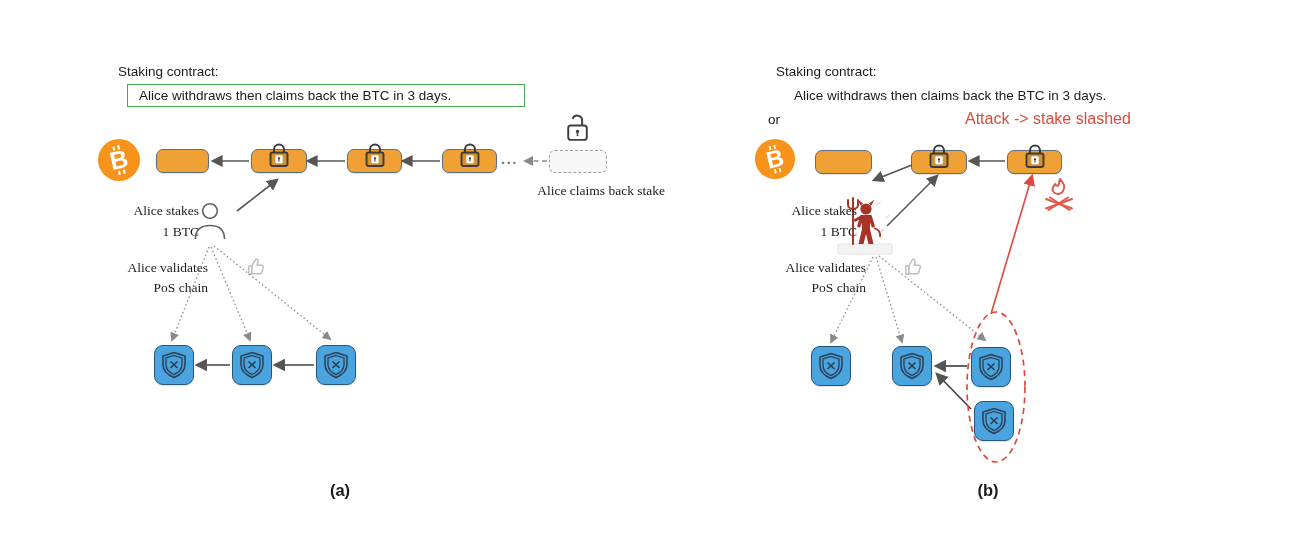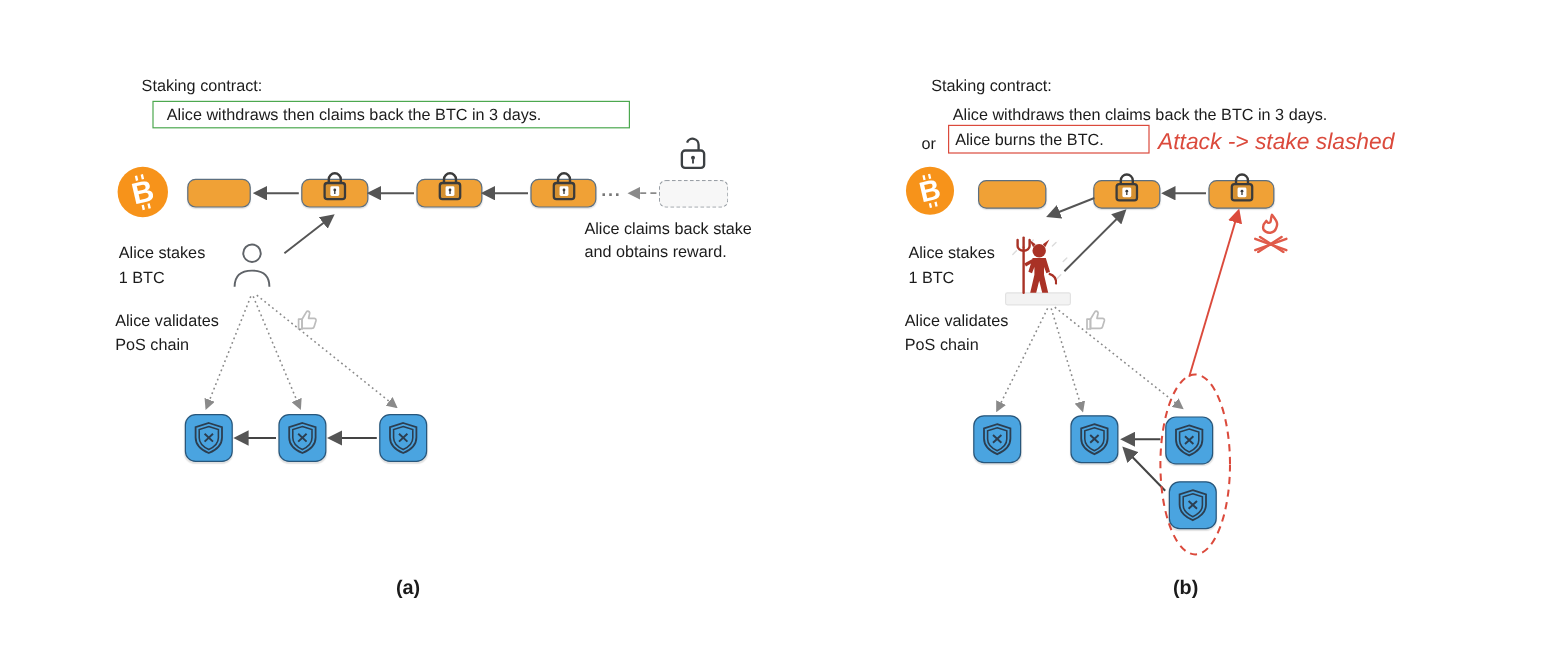--- a/index.html
+++ b/index.html
@@ -2,21 +2,21 @@
 <html><head>
 <meta charset="utf-8">
 <style>
   html,body{margin:0;padding:0;background:#ffffff;}
   .canvas{
     position:relative;width:1292px;height:540px;background:#ffffff;overflow:hidden;
     font-family:"Liberation Sans",sans-serif;color:#1b1b1b;
   }
   .abs{position:absolute;}
   .txt{font-size:13.5px;line-height:21px;white-space:nowrap;}
-  .center{text-align:left;}
+  .center{text-align:right;font-family:Liberation Serif, serif;}
   .clause-box{box-sizing:border-box;display:flex;align-items:center;}
   .green-box{border:1.7px solid #4CA84F;}
   .red-box{border:1.7px solid #DB4A3C;}
   .red-label{color:#DB4A3C;}
   .chain-block{
     position:absolute;height:24px;background:#F0A136;border:1.6px solid #5C6F80;
     border-radius:7px;box-sizing:border-box;box-shadow:0 1px 1px rgba(0,0,0,0.12);
   }
   .pending-block{
     position:absolute;height:23px;background:#f7f7f7;border:1.6px dashed #9aa0a6;
@@ -135,21 +135,20 @@
 
   <span class="abs ellipsis" style="left:501px;top:150px;">...</span>
 
   <div class="pending-block" style="left:549px;top:150px;width:58px;"></div>
   <svg class="abs" style="left:564px;top:111px;" width="27" height="33" viewBox="0 0 26 32">
       <use href="#sym-openlock"></use>
     </svg>
 
   <div class="abs txt center" style="left:487px;top:181px;width:178px;line-height:19px;">
     <div>Alice claims back stake</div>
-    <div>and obtains reward.</div>
   </div>
 
   <div class="abs txt center" style="left:99px;top:200px;width:100px;">
     <div>Alice stakes</div>
     <div>1 BTC</div>
   </div>
 
   <svg class="abs" style="left:192px;top:201px;" width="36" height="40" viewBox="0 0 36 40">
       <use href="#sym-person"></use>
     </svg>
@@ -178,25 +177,22 @@
         <use href="#sym-shield"></use>
       </svg>
   </div>
 
   <div class="abs caption" style="left:300px;top:481px;width:80px;">(a)</div>
 
   <div class="abs txt" style="left:776px;top:61px;">Staking contract:</div>
   <div class="abs txt" style="left:794px;top:85px;">Alice withdraws then claims back the BTC in 3 days.</div>
   <div class="abs txt" style="left:768px;top:109px;">or</div>
 
-  <div class="abs clause-box red-box" style="left:790px;top:104px;width:168px;height:24px;">
-    <span class="txt" style="padding-left:5px;">Alice burns the BTC.</span>
-  </div>
-
-  <div class="abs txt red-label" style="left:965px;top:108px;font-size:19px;font-style:italic;">Attack -&gt; stake slashed</div>
+
+  <div class="abs txt red-label" style="left:965px;top:108px;font-size:16px;">Attack -&gt; stake slashed</div>
 
   <svg class="abs" style="left:754px;top:138px;" width="42" height="42" viewBox="0 0 44 44">
       <use href="#sym-btc"></use>
     </svg>
 
   <div class="chain-block" style="left:815px;top:150px;width:57px;"></div>
   <div class="chain-block" style="left:911px;top:150px;width:56px;">
     <svg class="lock-on-block" width="24" height="27" viewBox="0 0 24 27">
         <use href="#sym-lock"></use>
       </svg>

